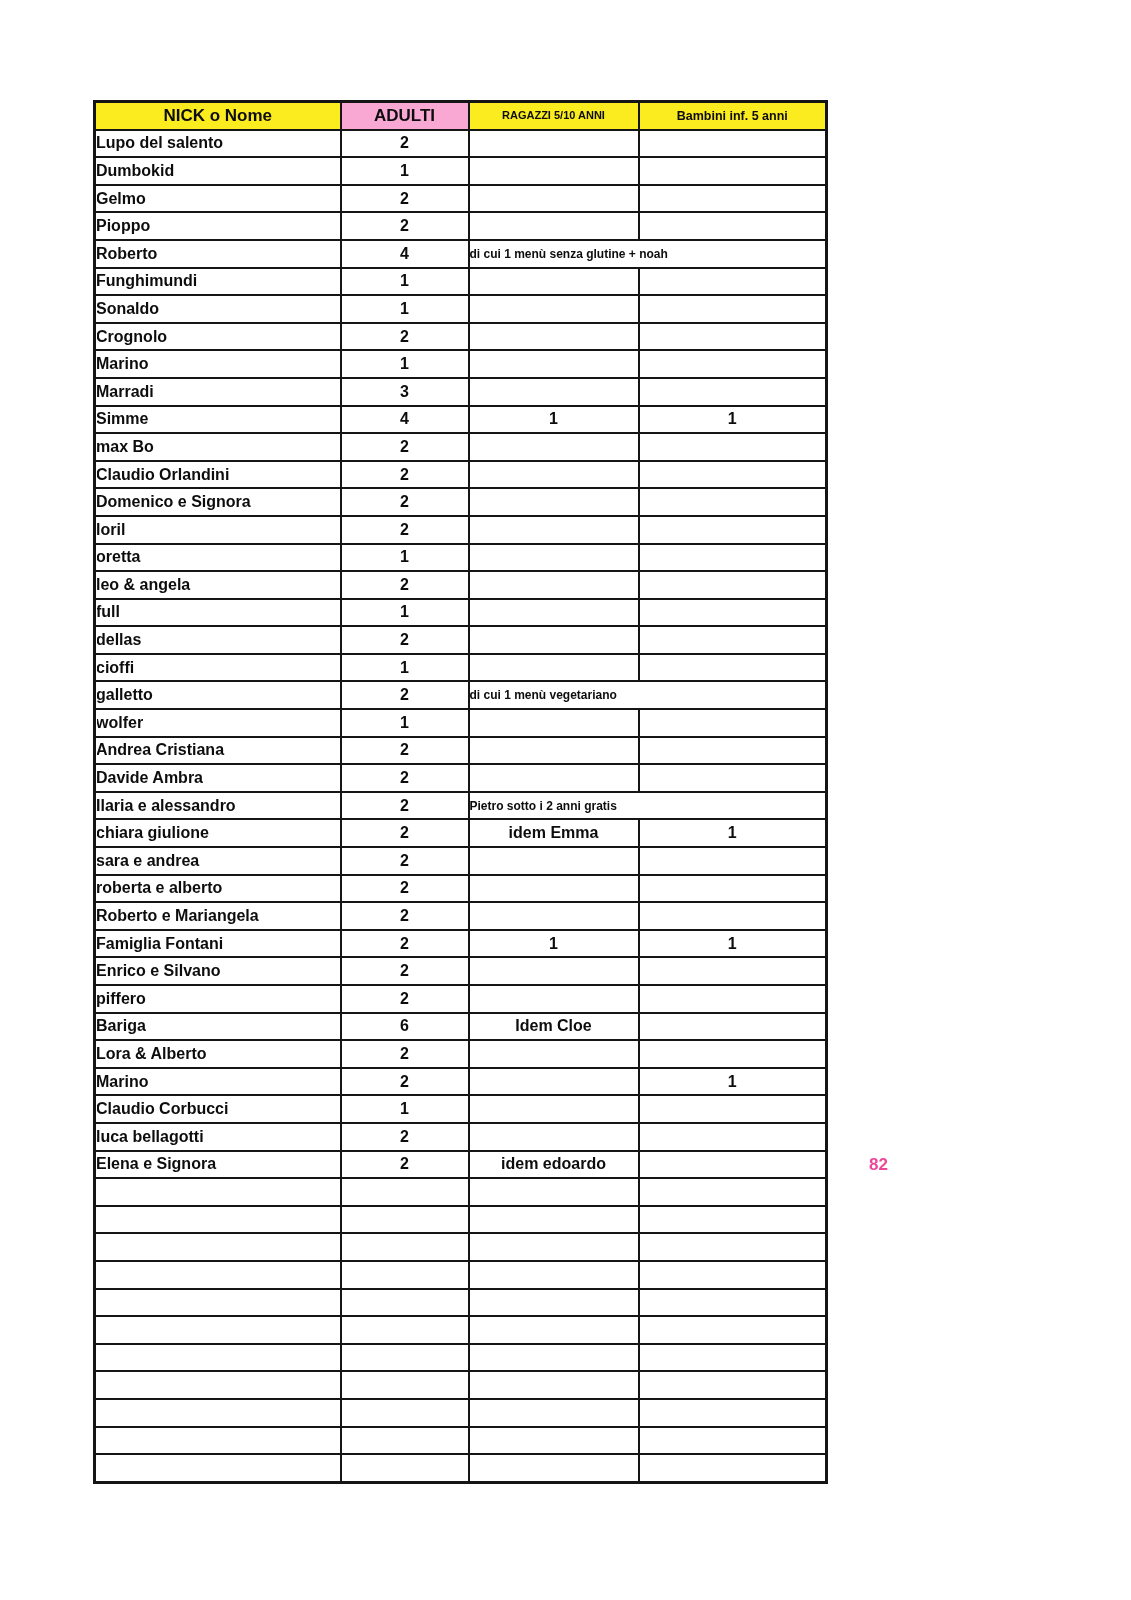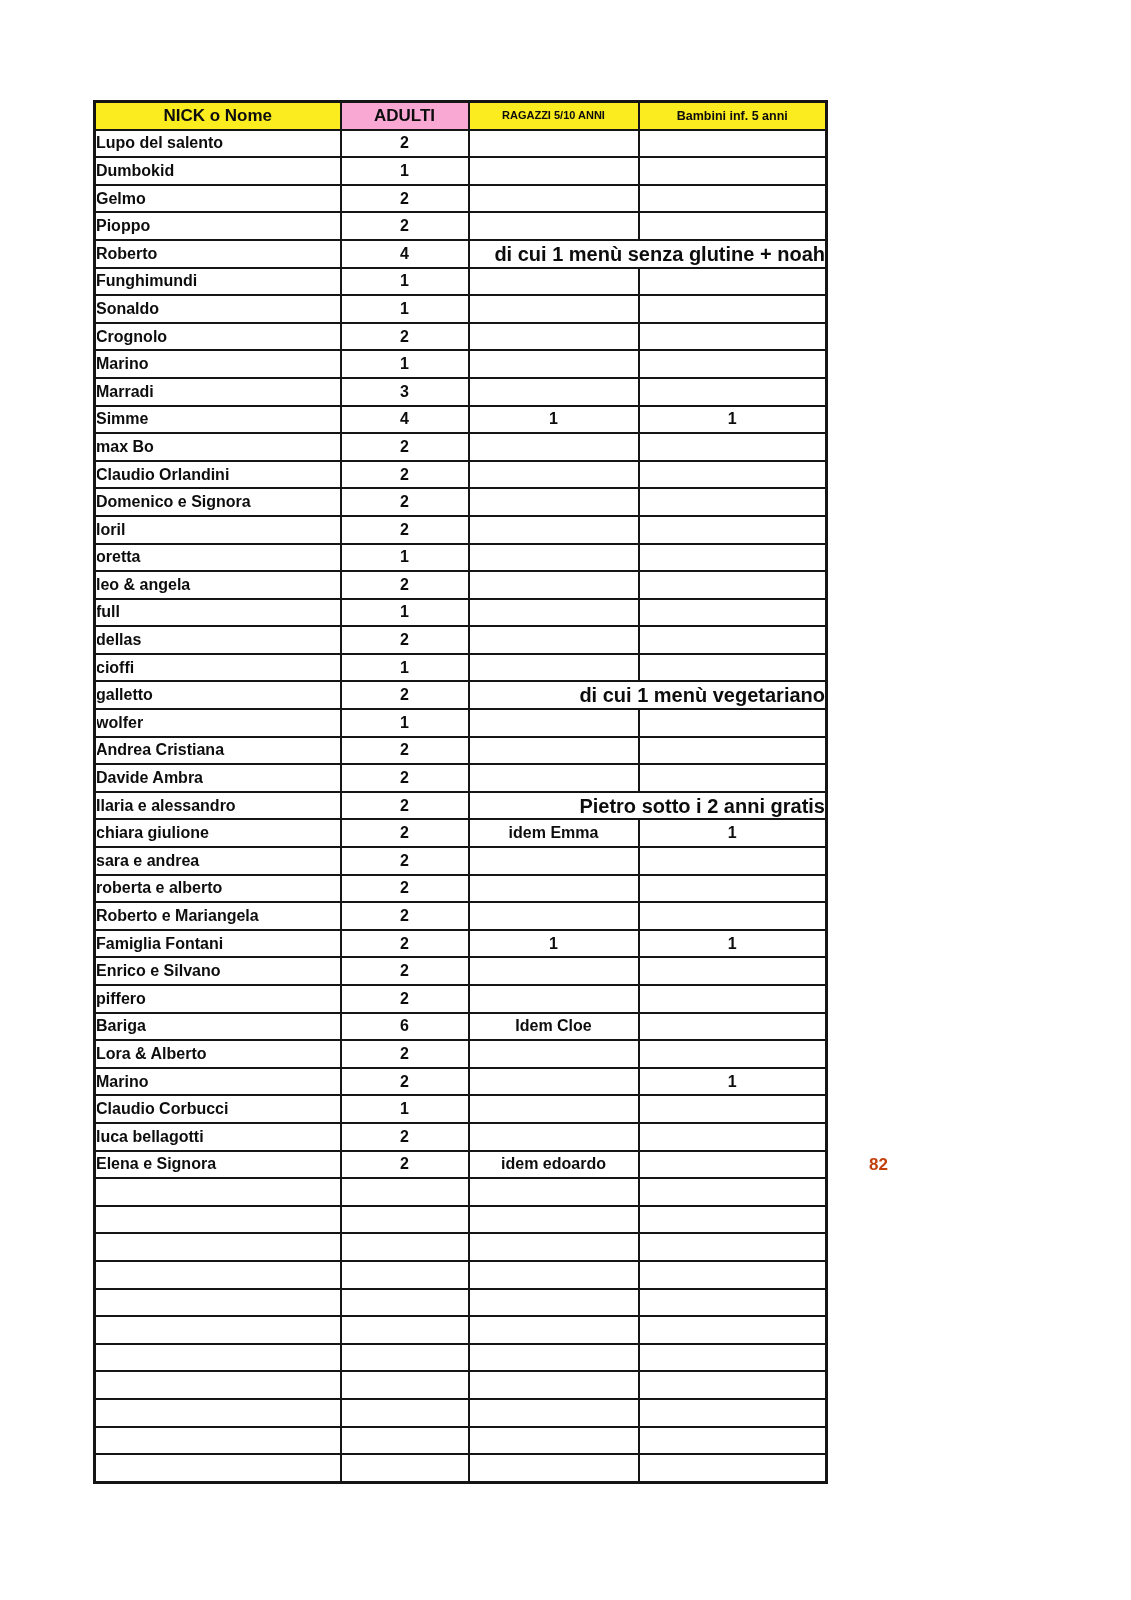--- a/index.html
+++ b/index.html
@@ -47,32 +47,32 @@
     text-align: left;
     padding-left: 5px;
     font-size: 16px;
     border-radius: 7px;
   }
   td.c-num {
     text-align: center;
     font-size: 16px;
   }
   td.c-note {
-    text-align: right;
-    font-size: 20px;
+    text-align: left;
+    font-size: 12px;
   }
   #grand-total {
     position: absolute;
     left: 869px;
     top: 1151px;
     height: 27px;
     line-height: 27px;
     font-size: 17px;
     font-weight: bold;
-    color: #c2410c;
+    color: #ec4899;
   }
 </style>
 </head>
 <body>
 
 <div id="sheet">
 
   <table class="presence">
     <colgroup>
       <col style="width:246px">

